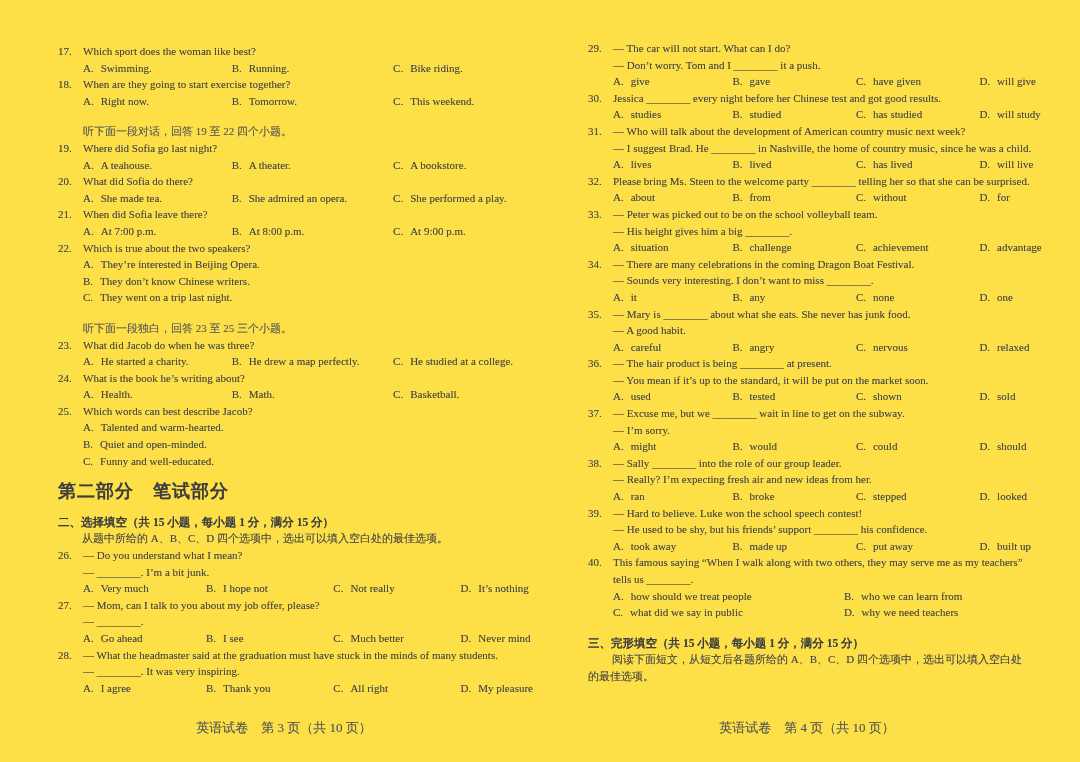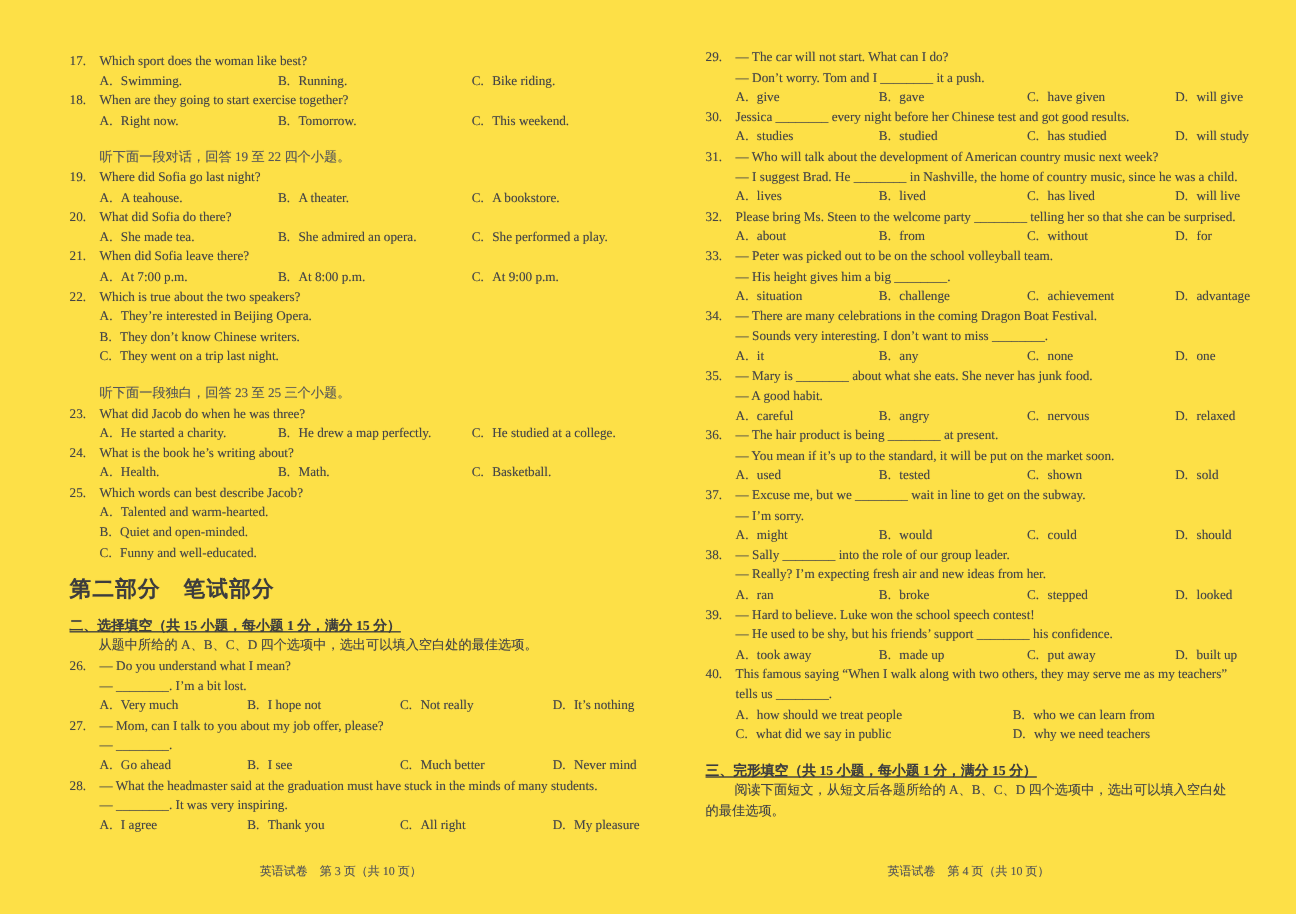--- a/index.html
+++ b/index.html
@@ -31,23 +31,23 @@
   .optrow.cols4 .opt:nth-child(1){width:26%;}
   .optrow.cols4 .opt:nth-child(2){width:27%;}
   .optrow.cols4 .opt:nth-child(3){width:27%;}
   .optrow.cols4 .opt:nth-child(4){width:20%;}
   .optrow.cols2 .opt:nth-child(1){width:53%;}
   .optrow.cols2 .opt:nth-child(2){width:47%;}
   .optrow.cols1 .opt{width:100%;}
 
   .cn{margin-left:25px;margin-top:14px;color:#585858;}
   .ctitle{text-align:left;font-weight:bold;margin-top:14px;font-size:18px;color:#3d3d3d;letter-spacing:1px;}
-  .section{font-weight:bold;margin-top:14px;font-size:11.5px;color:#3d3d3d;text-decoration:underline;}
+  .section{font-weight:bold;margin-top:14px;font-size:11.5px;color:#3d3d3d;}
   .cnp{text-indent:24px;}
-  .footer{position:absolute;top:719px;left:0;right:0;text-align:center;font-size:10px;color:#565656;
+  .footer{position:absolute;top:719px;left:0;right:0;text-align:center;font-size:13px;color:#565656;
           text-shadow:0 0 0.6px rgba(90,90,90,0.45);}
 </style>
 </head>
 <body>
 
 <div class="canvas">
   <div class="page page-left">
     <div class="content">
         <div class="q">
           <span class="qnum">17.</span>
@@ -158,21 +158,21 @@
             </div>
           </div>
         </div>
         <div class="ctitle">第二部分　笔试部分</div>
         <div class="section">二、选择填空（共 15 小题，每小题 1 分，满分 15 分）</div>
         <div class="cnp">从题中所给的 A、B、C、D 四个选项中，选出可以填入空白处的最佳选项。</div>
         <div class="q">
           <span class="qnum">26.</span>
           <div class="qbody">
             <div class="qline">— Do you understand what I mean?</div>
-            <div class="qline">— ________. I’m a bit lost.</div>
+            <div class="qline">— ________. I’m a bit junk.</div>
             <div class="optrow cols4">
               <span class="opt"><span class="olabel">A.</span><span class="otext">Very much</span></span>
               <span class="opt"><span class="olabel">B.</span><span class="otext">I hope not</span></span>
               <span class="opt"><span class="olabel">C.</span><span class="otext">Not really</span></span>
               <span class="opt"><span class="olabel">D.</span><span class="otext">It’s nothing</span></span>
             </div>
           </div>
         </div>
         <div class="q">
           <span class="qnum">27.</span>

